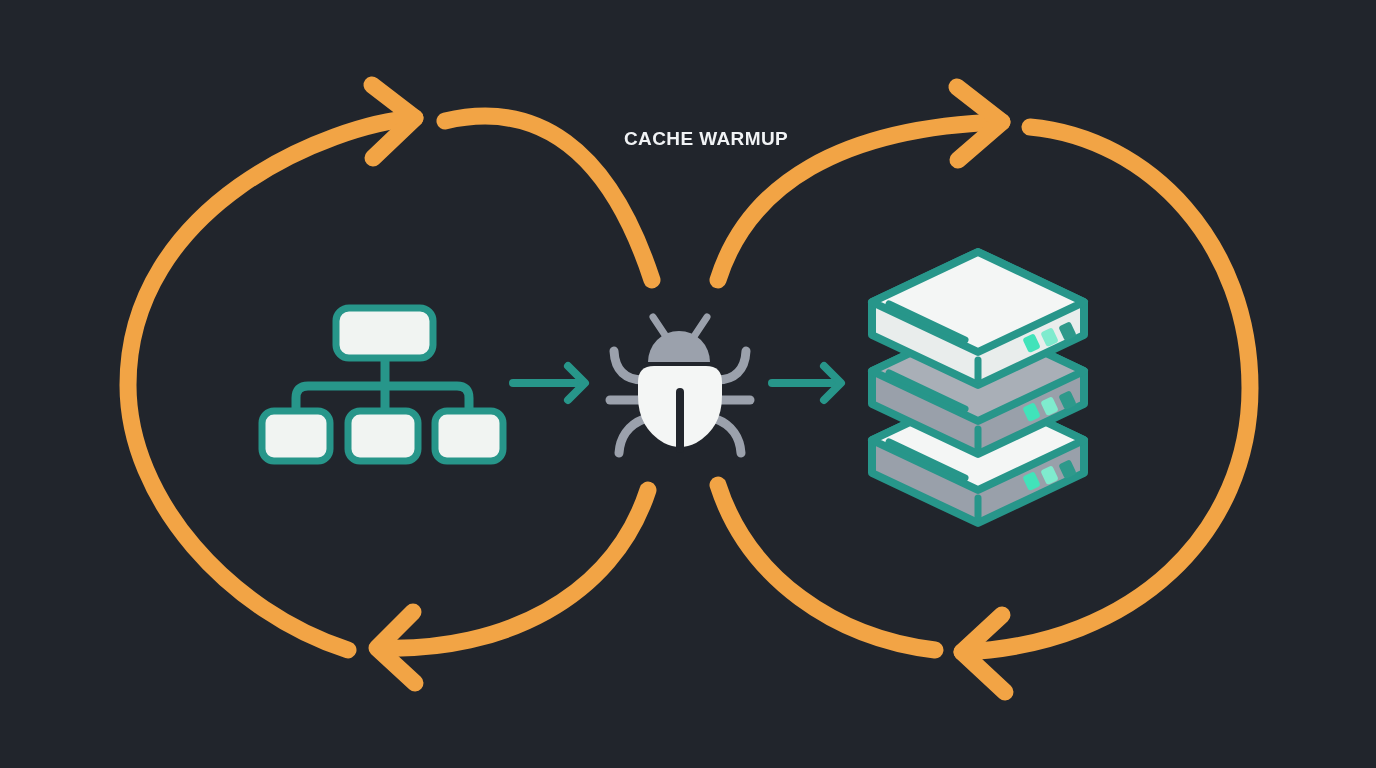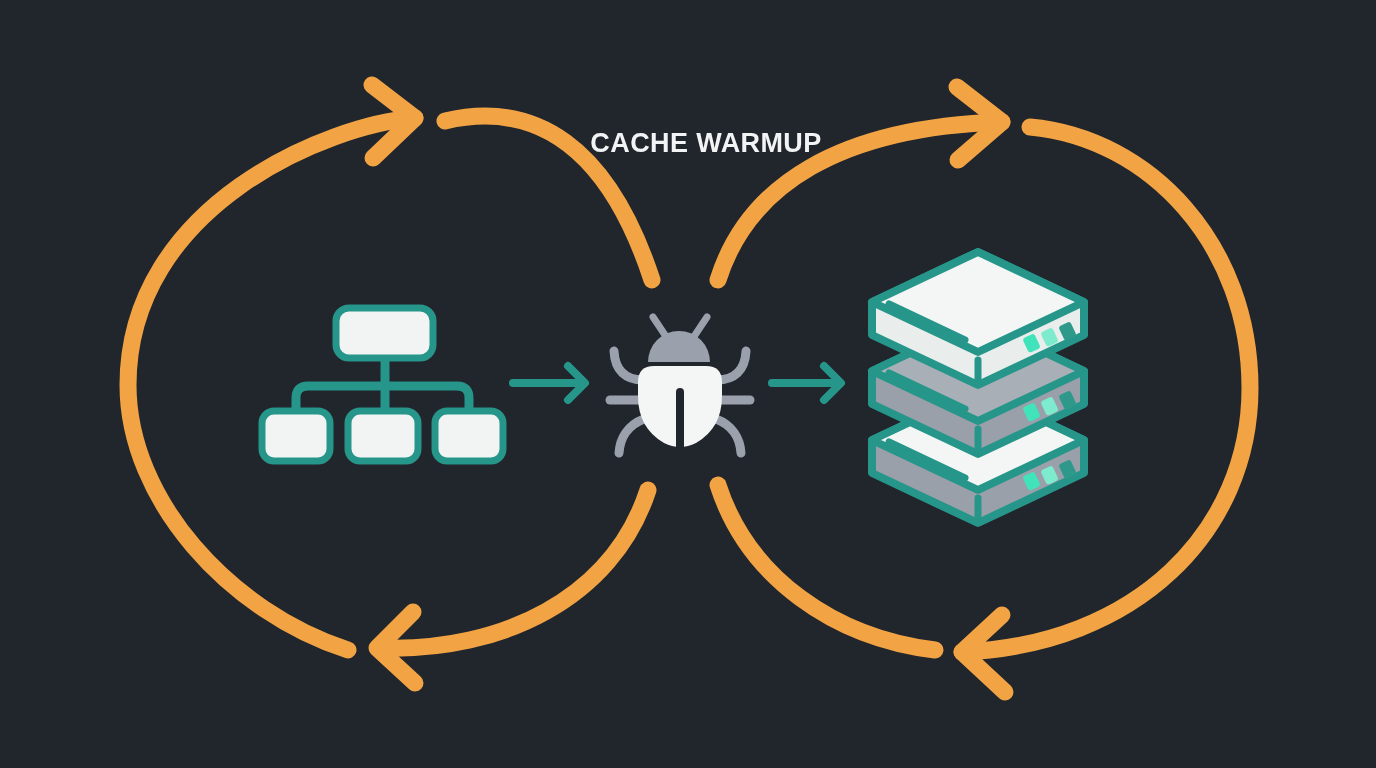--- a/index.html
+++ b/index.html
@@ -8,21 +8,21 @@
     --slab-top-white:#F4F6F5; --slab-front-white:#E9EDEC;
     --led-1:#41E3BA; --led-2:#7FEBCE; --led-3:#2E998B;
     --bug-body:#F4F6F5; --title-color:#F1F3F5;
   }
   *{margin:0;padding:0;box-sizing:border-box;}
   html,body{width:1376px;height:768px;overflow:hidden;}
   body{background:var(--bg);font-family:"Liberation Sans",sans-serif;}
   .stage{position:relative;width:1376px;height:768px;background:var(--bg);}
   .title{
     position:absolute;top:128px;left:0;width:100%;text-align:center;
-    font-size:27px;font-weight:600;letter-spacing:.4px;color:var(--title-color);padding-left:36px;
+    font-size:19px;font-weight:600;letter-spacing:.4px;color:var(--title-color);padding-left:36px;
   }
   svg{position:absolute;inset:0;display:block;}
   .arc{stroke:var(--orange);stroke-width:17;fill:none;stroke-linecap:round;}
   .chev{stroke:var(--orange);stroke-width:17;fill:none;stroke-linecap:round;stroke-linejoin:round;}
   .tealine{stroke:var(--teal);stroke-width:8;fill:none;stroke-linecap:round;stroke-linejoin:round;}
   .node{fill:var(--node-fill);stroke:var(--teal);stroke-width:7;}
   .conn{stroke:var(--teal);stroke-width:9;fill:none;stroke-linecap:round;stroke-linejoin:round;}
   .bugpart{stroke:var(--gray);stroke-width:9;fill:none;stroke-linecap:round;}
   .bughead{fill:var(--gray);}
   .bugbody{fill:var(--bug-body);}

